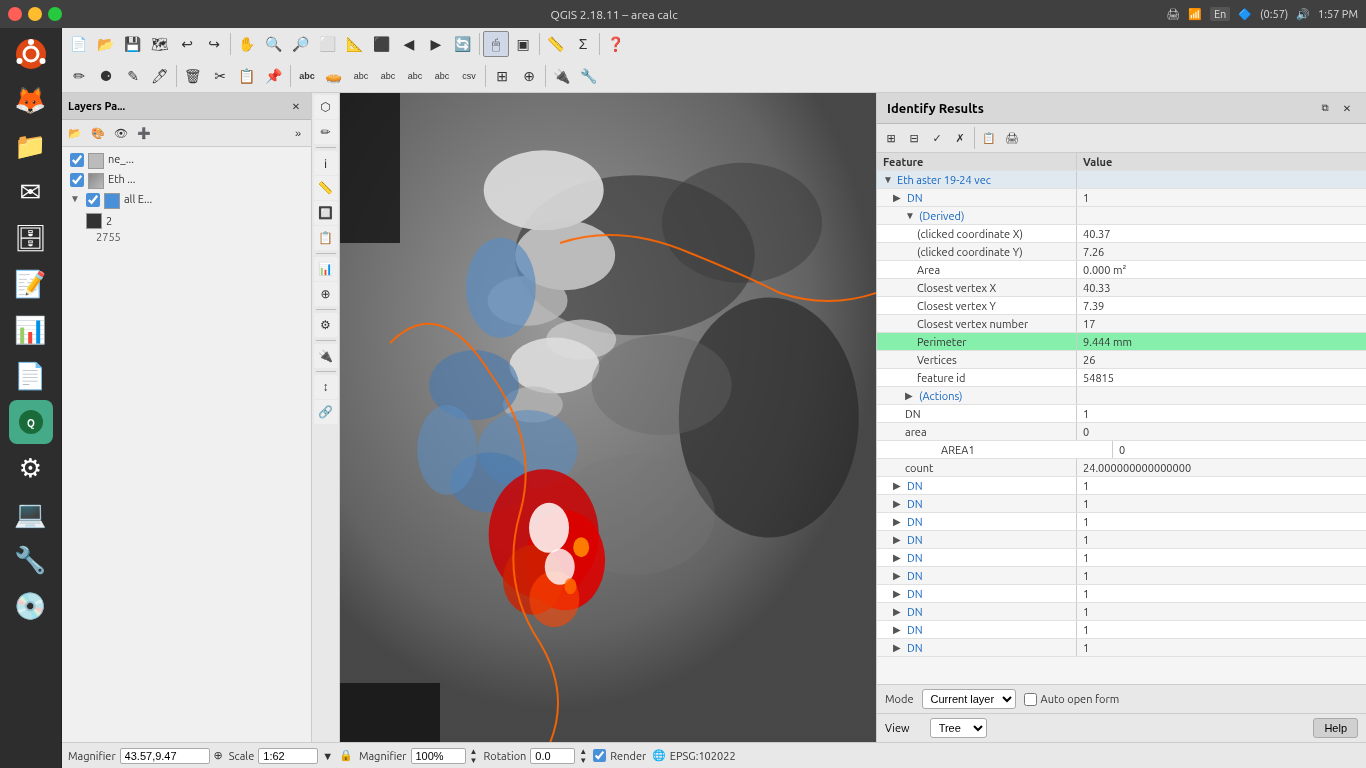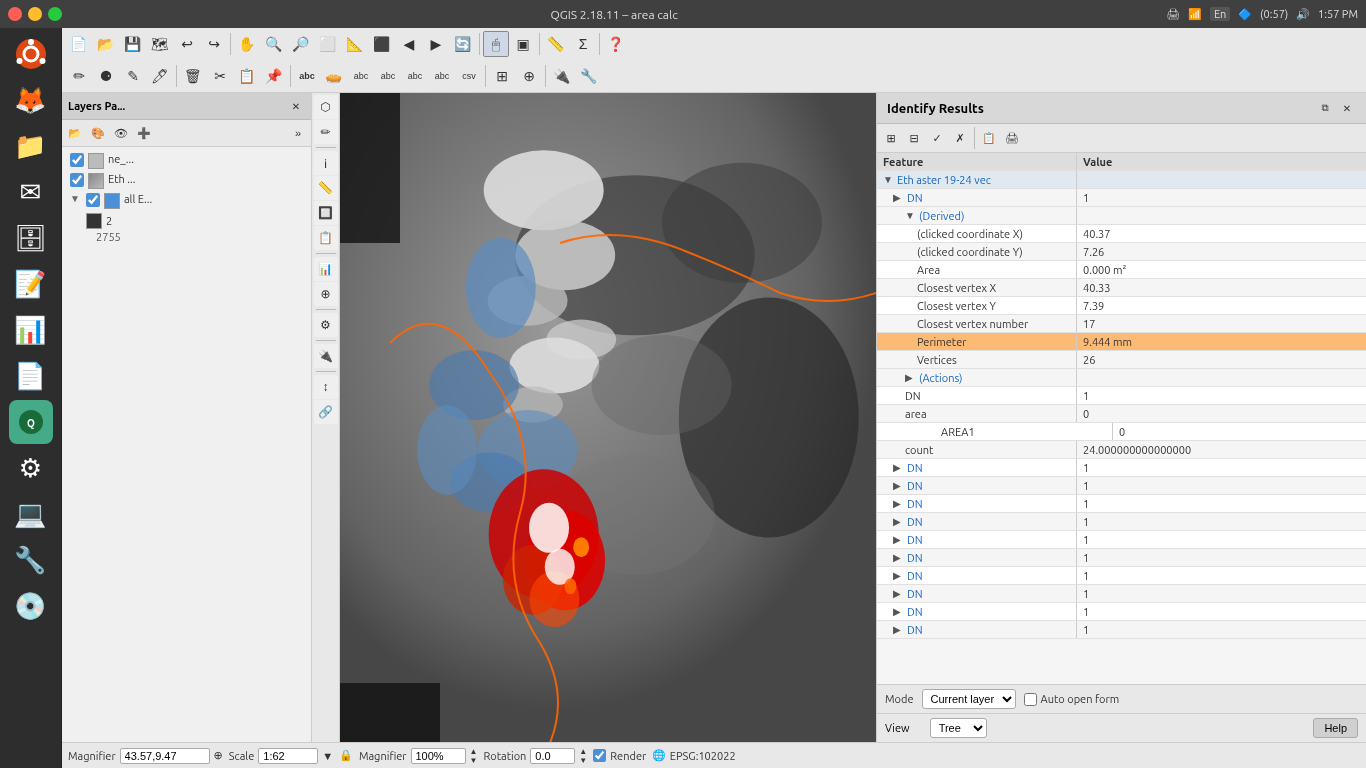--- a/index.html
+++ b/index.html
@@ -611,30 +611,34 @@
           <div class="id-row" style="background:#fff;">
             <div class="id-cell feature id-indent3">Closest vertex Y</div>
             <div class="id-cell value">7.39</div>
           </div>
 
           <div class="id-row">
             <div class="id-cell feature id-indent3">Closest vertex number</div>
             <div class="id-cell value">17</div>
           </div>
 
-          <div class="id-row" style="background:#fdba74;">
+          <div class="id-row" style="background:#86efac;">
             <div class="id-cell feature id-indent3">Perimeter</div>
             <div class="id-cell value">9.444 mm</div>
           </div>
 
           <div class="id-row">
             <div class="id-cell feature id-indent3">Vertices</div>
             <div class="id-cell value">26</div>
           </div>
 
+          <div class="id-row" style="background:#fff;">
+            <div class="id-cell feature id-indent3">feature id</div>
+            <div class="id-cell value">54815</div>
+          </div>
 
           <div class="id-row">
             <div class="id-cell feature id-indent2">
               <span class="id-expand">▶</span>
               <span class="id-blue">(Actions)</span>
             </div>
             <div class="id-cell value"></div>
           </div>
 
           <div class="id-row" style="background:#fff;">

